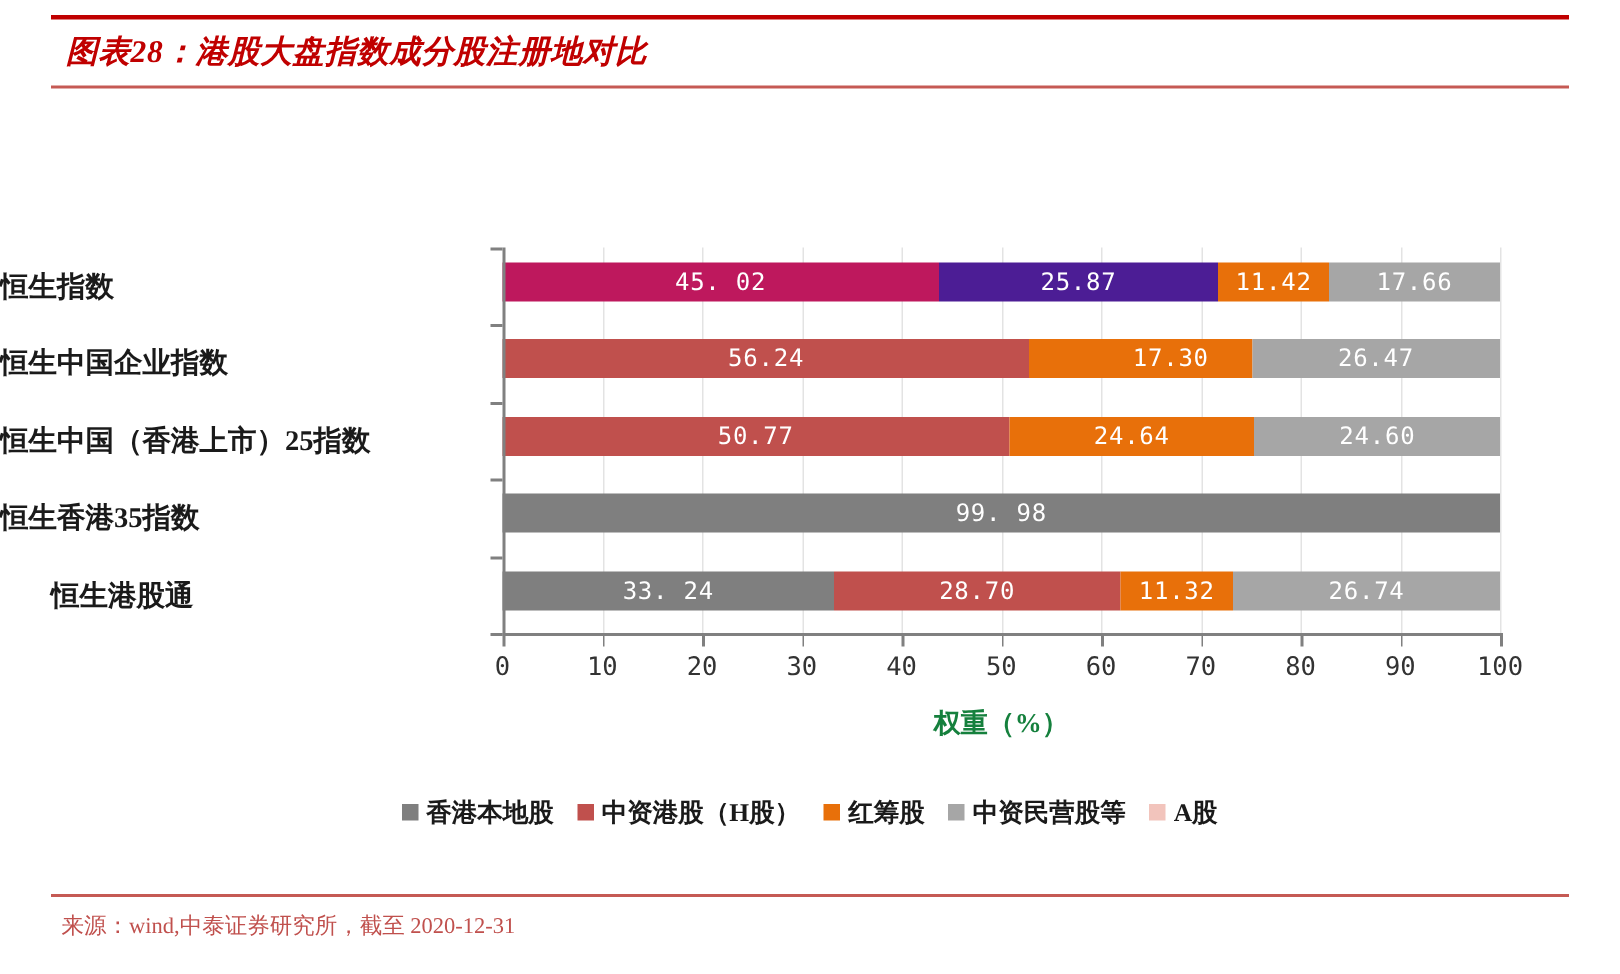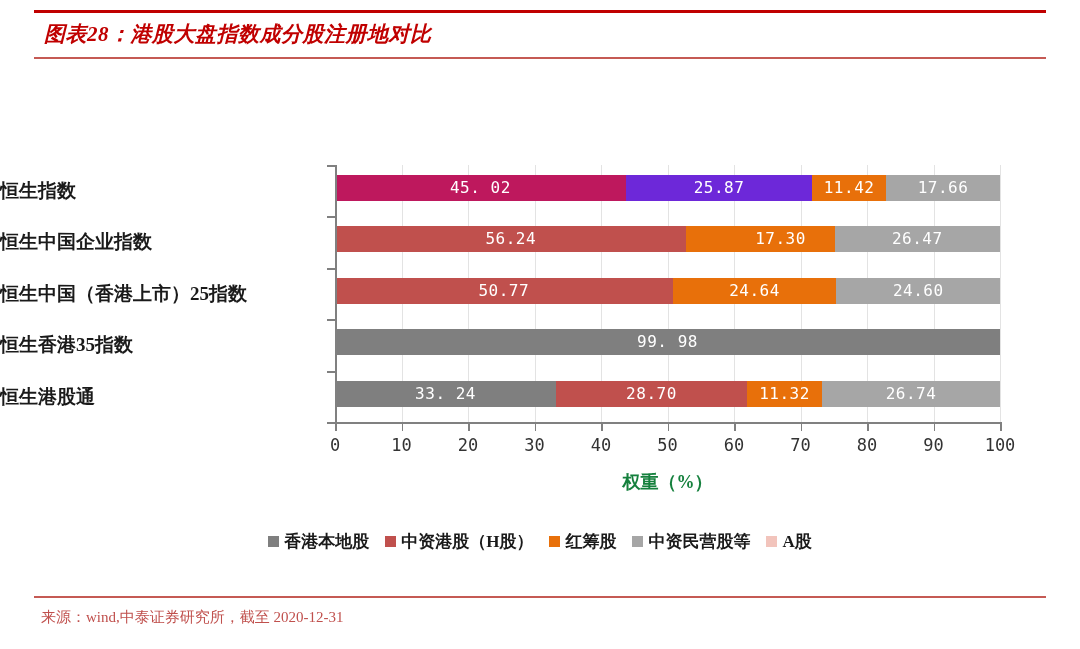--- a/index.html
+++ b/index.html
@@ -227,21 +227,21 @@
       <div class="gridline" style="left: 532px;"></div>
       <div class="gridline" style="left: 598.5px;"></div>
       <div class="gridline" style="left: 665px;"></div>
     </div>
 
   <div id="bars-layer">
       <div class="bar-row" style="top: 25px; left: 335px;">
         <div class="seg" style="width: 299.383px; background: #be185d;">
           <span class="seg-label">45. 02</span>
         </div>
-        <div class="seg" style="width: 192px; background: #6d28d9;">
+        <div class="seg" style="width: 192px; background: #4c1d95;">
           <span class="seg-label">25.87</span>
         </div>
         <div class="seg" style="width: 75.943px; background: rgb(232, 112, 10);">
           <span class="seg-label">11.42</span>
         </div>
         <div class="seg" style="width: 117.439px; background: rgb(166, 166, 166);">
           <span class="seg-label">17.66</span>
         </div>
       </div>
       <div class="bar-row" style="top: 76.4px; left: 335px;">
@@ -284,21 +284,21 @@
         <div class="seg" style="width: 177.821px; background: rgb(166, 166, 166);">
           <span class="seg-label">26.74</span>
         </div>
       </div>
     </div>
   <div id="catlabels-layer">
       <div class="cat-label-wrap" style="top: 28px;">恒生指数</div>
       <div class="cat-label-wrap" style="top: 79.4px;">恒生中国企业指数</div>
       <div class="cat-label-wrap" style="top: 130.8px;">恒生中国（香港上市）25指数</div>
       <div class="cat-label-wrap" style="top: 182.2px;">恒生香港35指数</div>
-      <div class="cat-label-wrap" style="top: 233.6px;">恒生港股通</div>
+      <div class="cat-label-wrap" style="top: 233.6px; padding-left: 34px;">恒生港股通</div>
     </div>
 
   <div class="axis-y-line"></div>
   <div class="axis-x-line"></div>
   <div id="yticks-layer">
       <div class="ytick" style="top: 15px;"></div>
       <div class="ytick" style="top: 66.4px;"></div>
       <div class="ytick" style="top: 117.8px;"></div>
       <div class="ytick" style="top: 169.2px;"></div>
       <div class="ytick" style="top: 220.6px;"></div>

